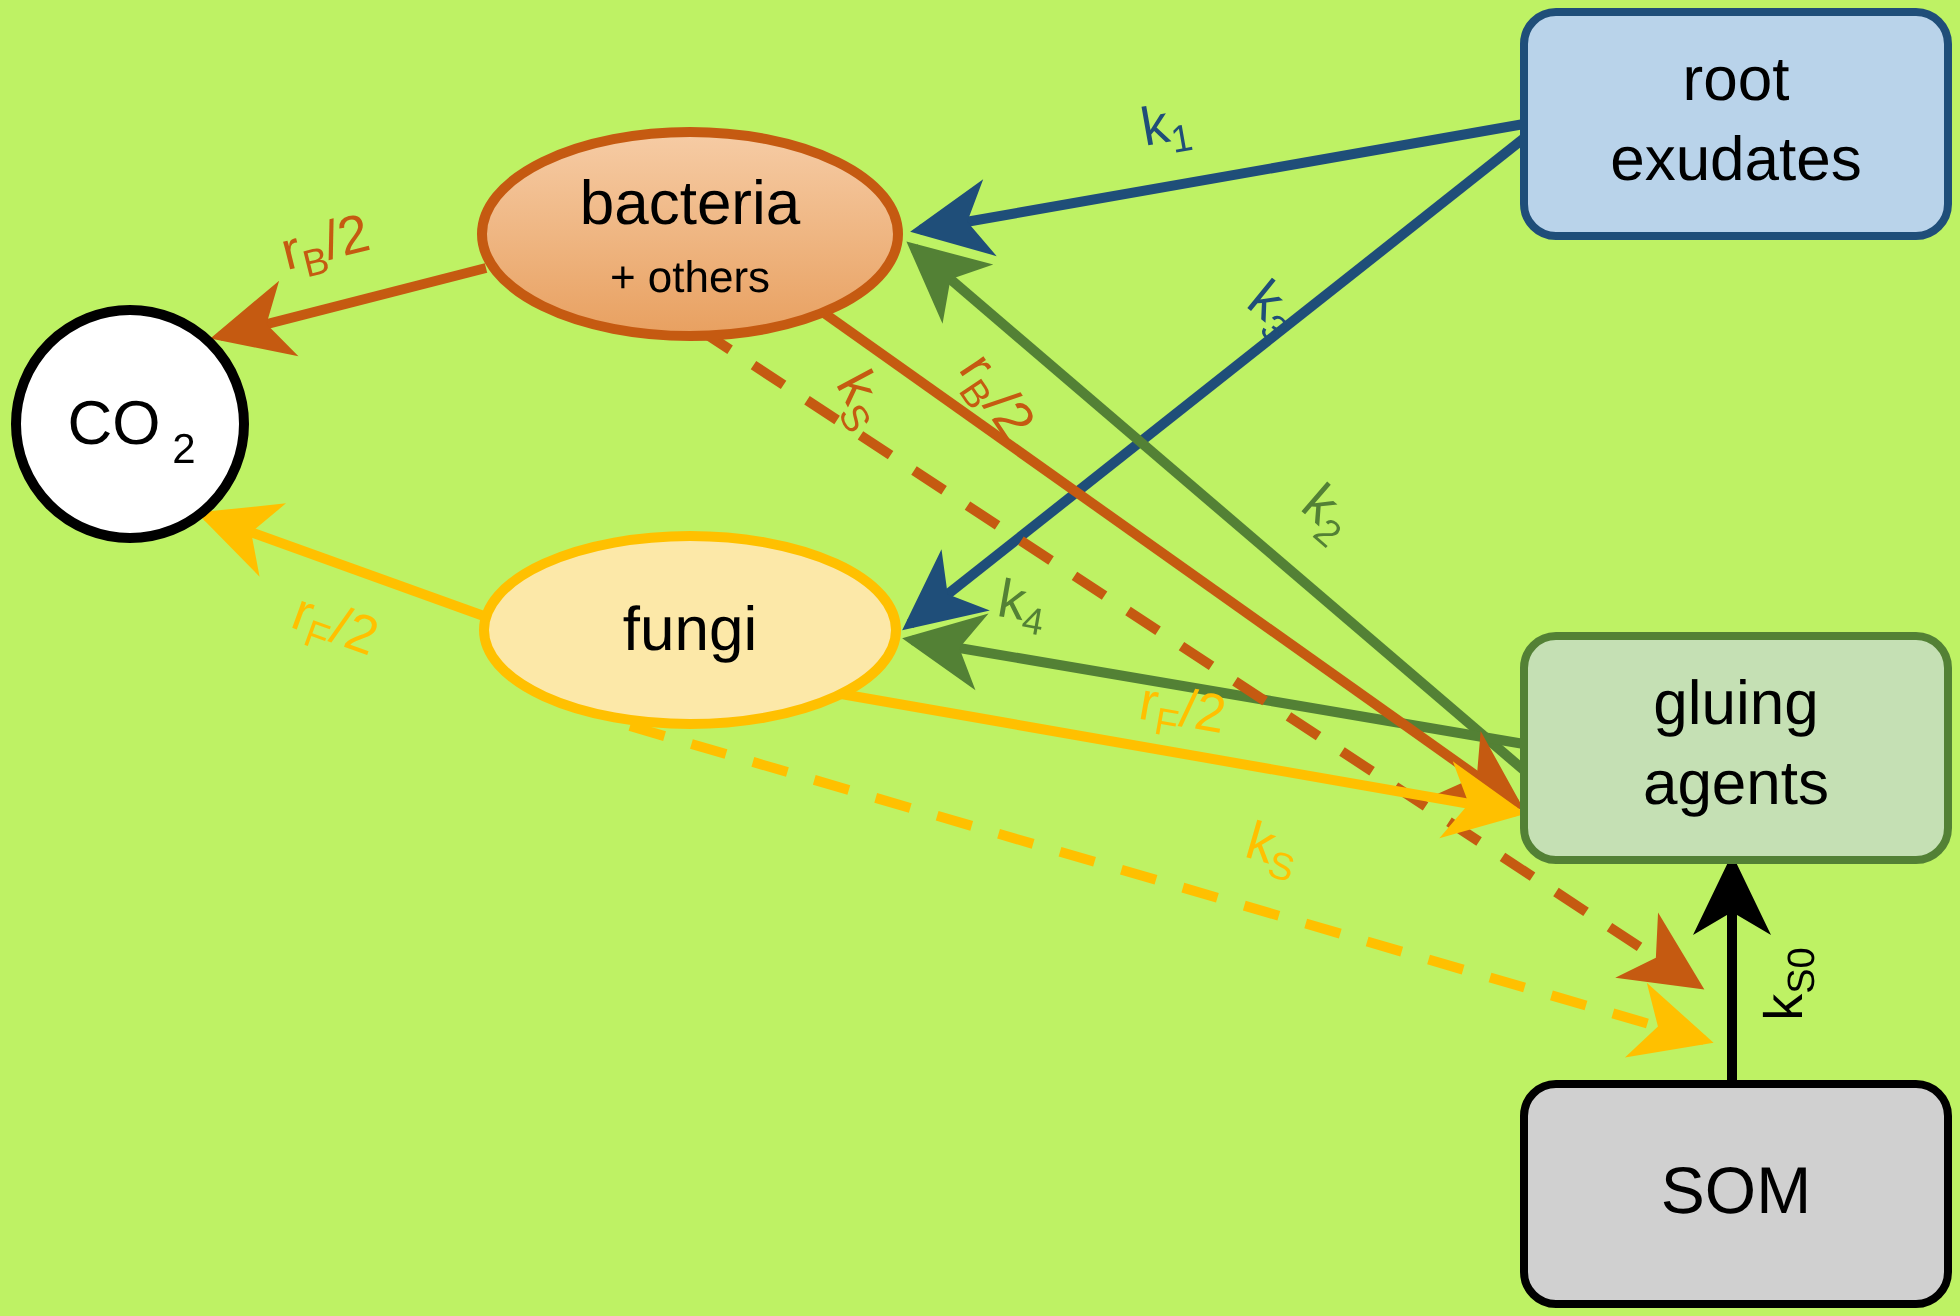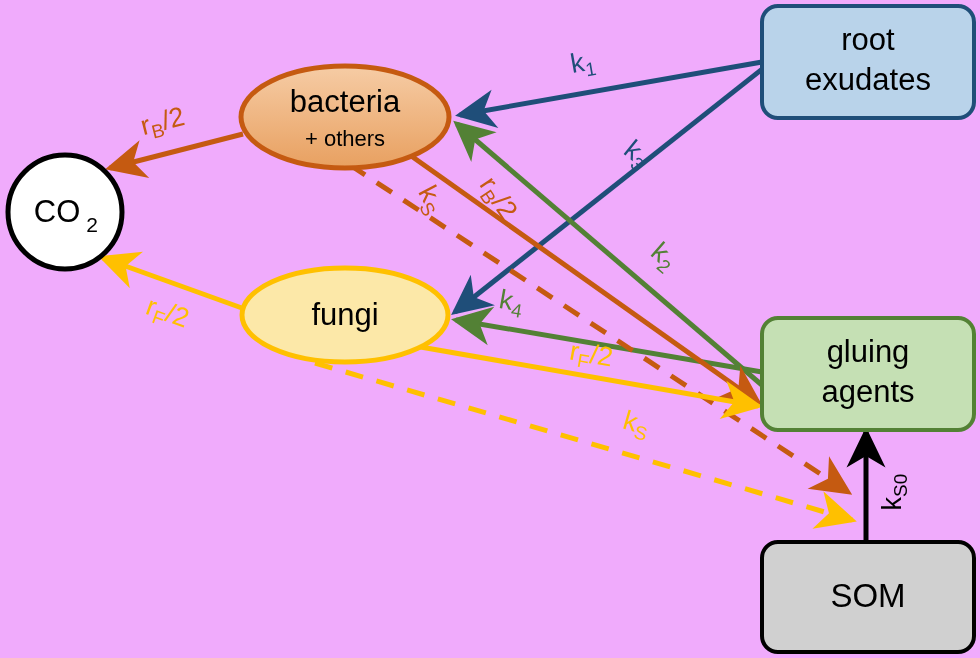--- a/index.html
+++ b/index.html
@@ -4,21 +4,21 @@
 <style>
   html, body {
     margin: 0;
     padding: 0;
     background: #ffffff;
   }
   #canvas-wrap {
     position: relative;
     width: 980px;
     height: 658px;
-    background: #f0abfc;
+    background: #bef264;
     overflow: hidden;
     font-family: "Liberation Sans", sans-serif;
   }
   svg#diagram {
     display: block;
     width: 980px;
     height: 658px;
   }
   .node-label {
     font-family: "Liberation Sans", sans-serif;

